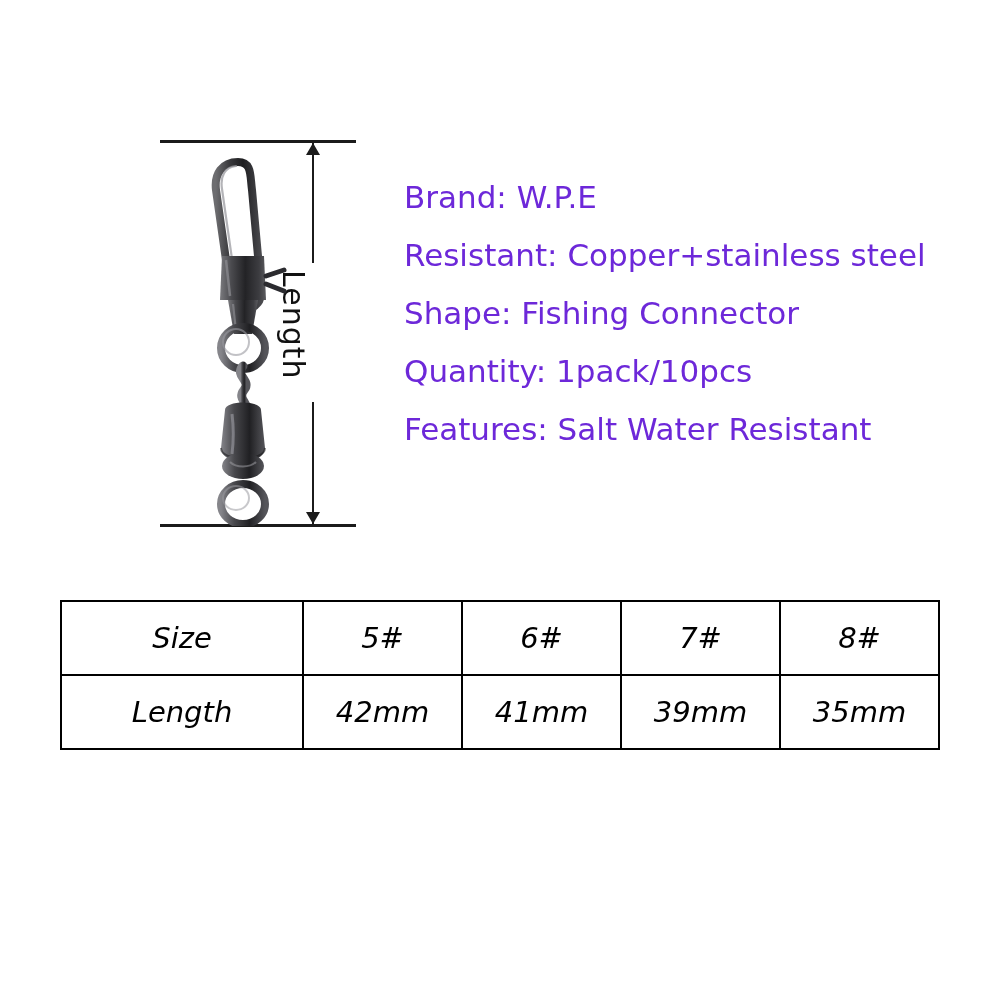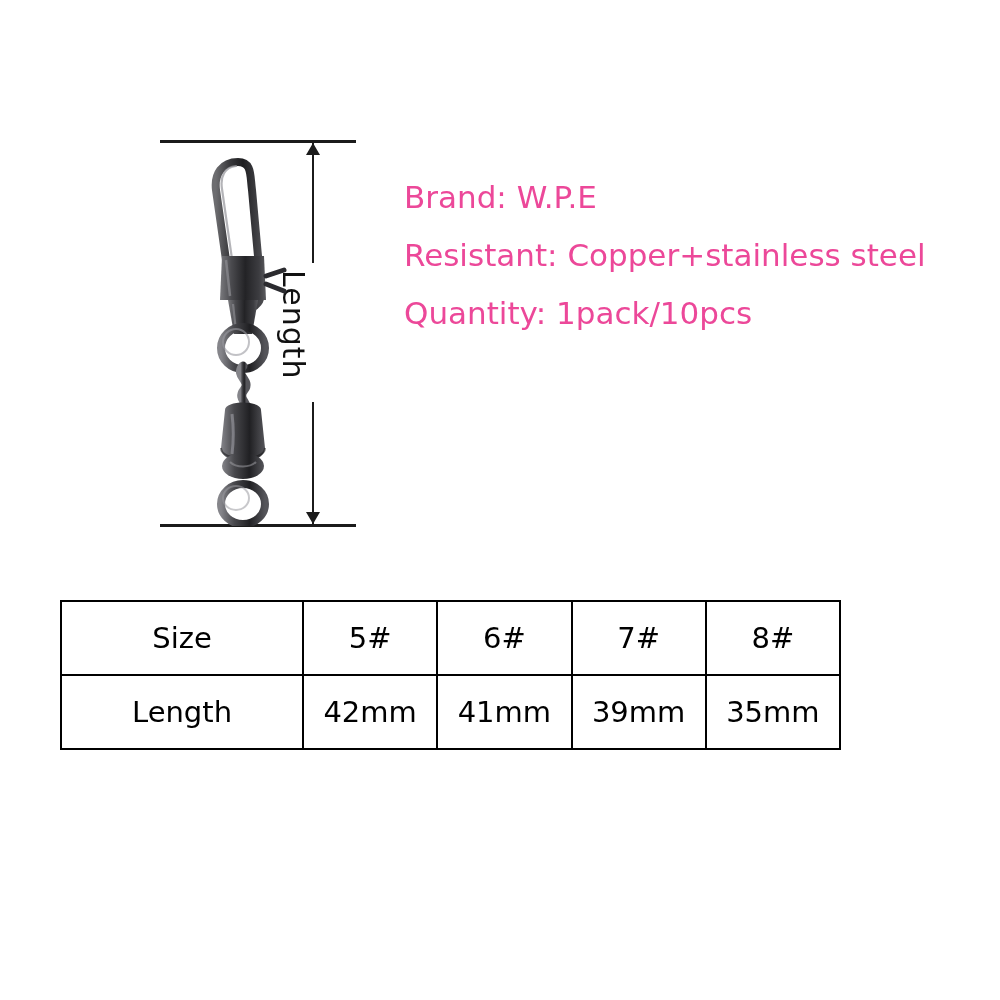--- a/index.html
+++ b/index.html
@@ -111,34 +111,35 @@
   .spec-list {
     position: absolute;
     left: 404px;
     top: 168px;
     width: 570px;
   }
   .spec-line {
     font-size: 31px;
     line-height: 58px;
     white-space: nowrap;
-    color: #ec4899;
+    color: #6d28d9;
   }
 
   
   .spec-table-wrap {
     position: absolute;
     left: 60px;
     top: 600px;
     width: 880px;
   }
   table.spec-table {
     border-collapse: collapse;
-    width: 781px;
+    width: 880px;
     table-layout: fixed;
+    font-style: italic;
   }
   table.spec-table td {
     border: 2px solid #000000;
     text-align: center;
     vertical-align: middle;
     font-size: 29px;
     height: 72px;
     padding: 0 4px;
     color: #000;
   }
@@ -220,21 +221,23 @@
       <path d="M51 330 L51 340" stroke="url(#metalBead)" stroke-width="9" stroke-linecap="round"></path>
 
       <ellipse cx="51" cy="356" rx="22" ry="20" fill="none" stroke="url(#metalBead)" stroke-width="8"></ellipse>
       <ellipse cx="44" cy="350" rx="13" ry="12" fill="none" stroke="#9a9aa0" stroke-width="2" opacity="0.55"></ellipse>
     </svg>
   </div>
 
   <div class="spec-list">
     <div class="spec-line">Brand: W.P.E</div>
     <div class="spec-line">Resistant: Copper+stainless steel</div>
+    <div class="spec-line">Shape: Fishing Connector</div>
     <div class="spec-line">Quantity: 1pack/10pcs</div>
+    <div class="spec-line">Features: Salt Water Resistant</div>
   </div>
 </div>
 
 <div class="spec-table-wrap">
   <table class="spec-table">
     <tbody>
       <tr>
         <td class="label-cell">Size</td>
         <td>5#</td>
         <td>6#</td>

